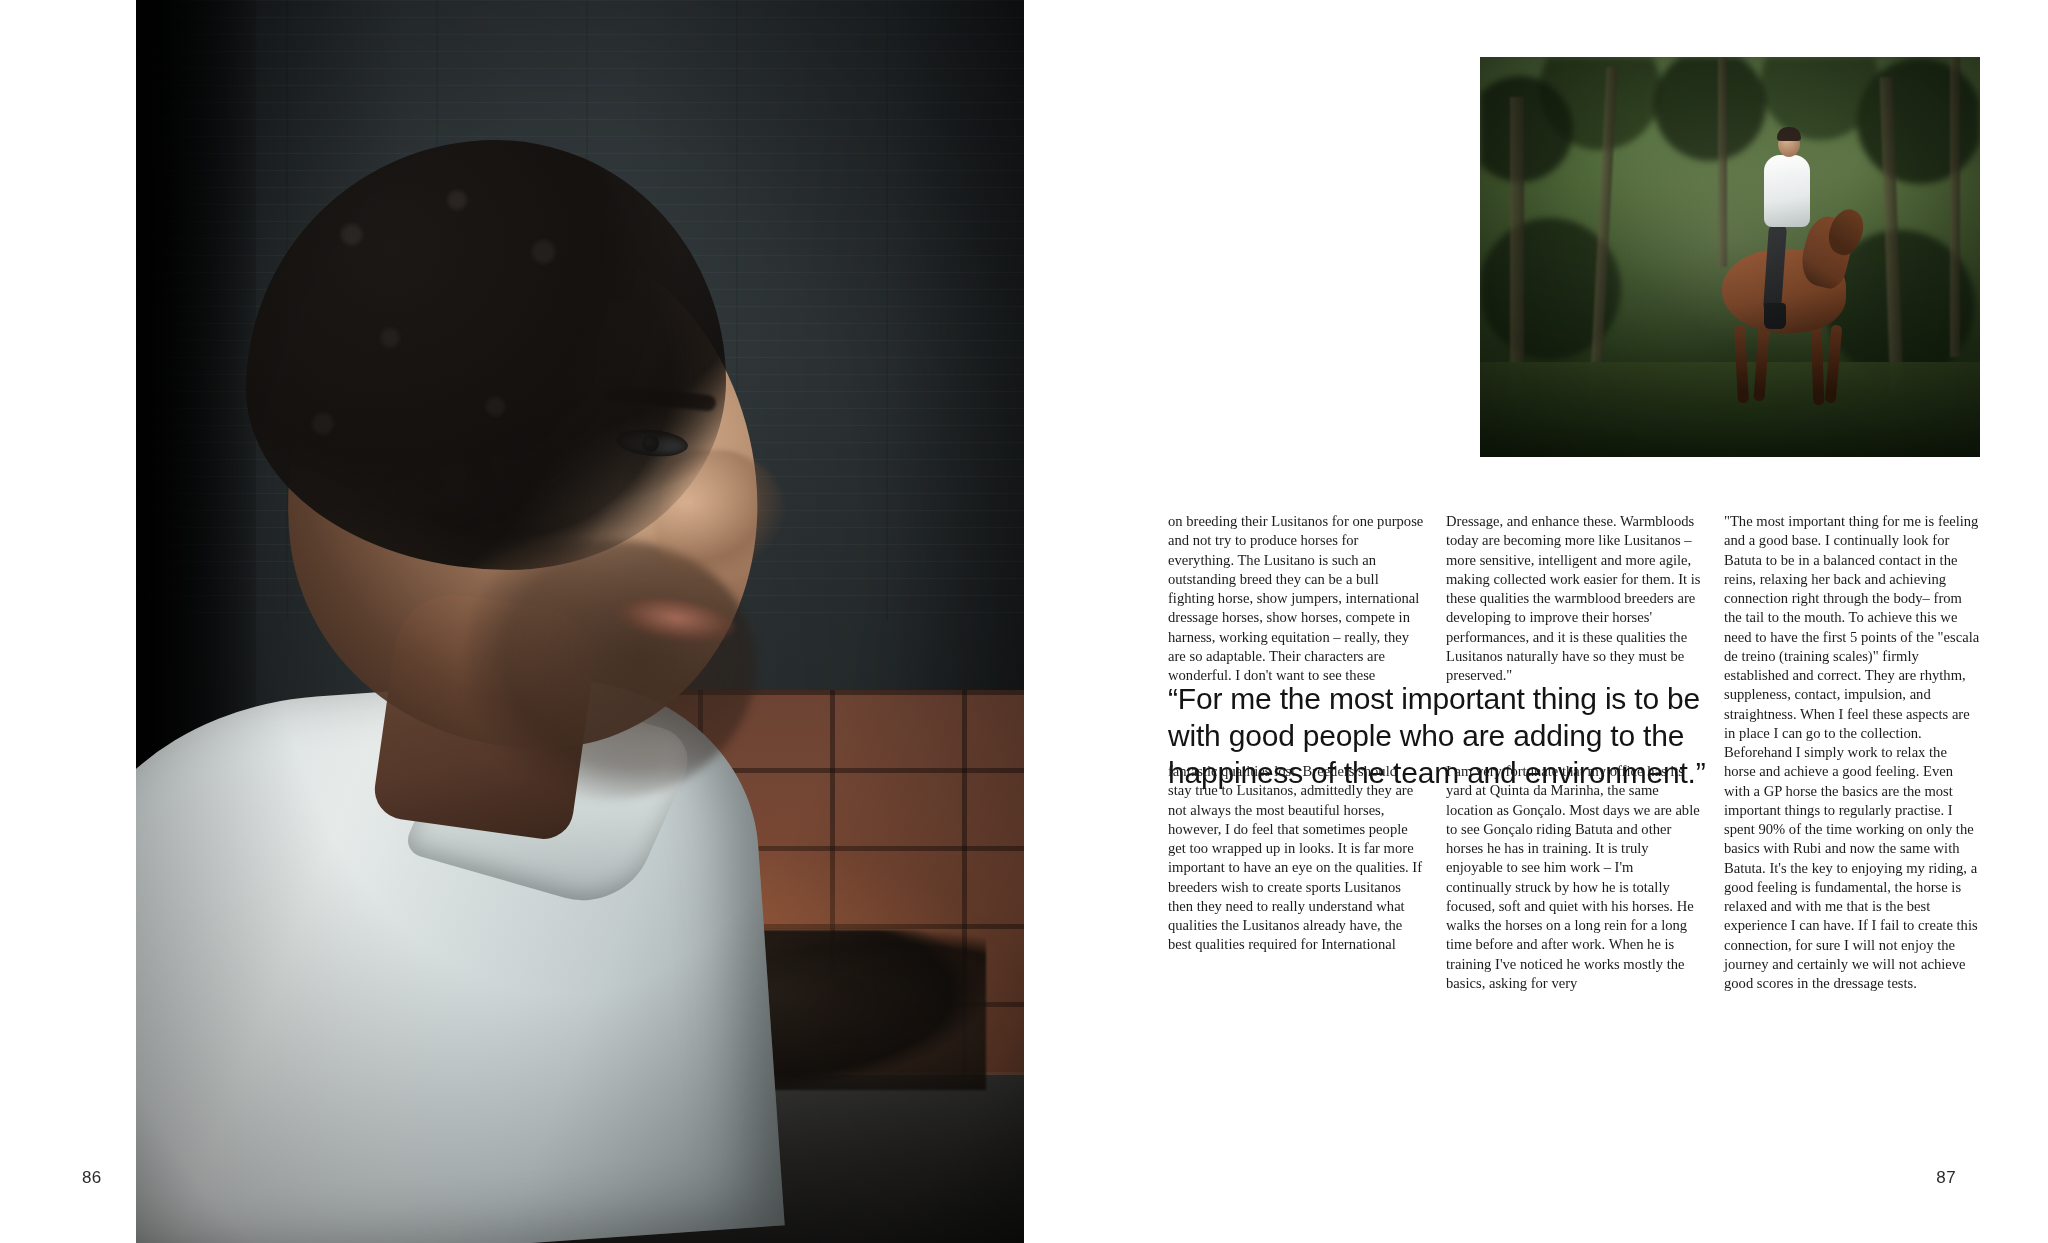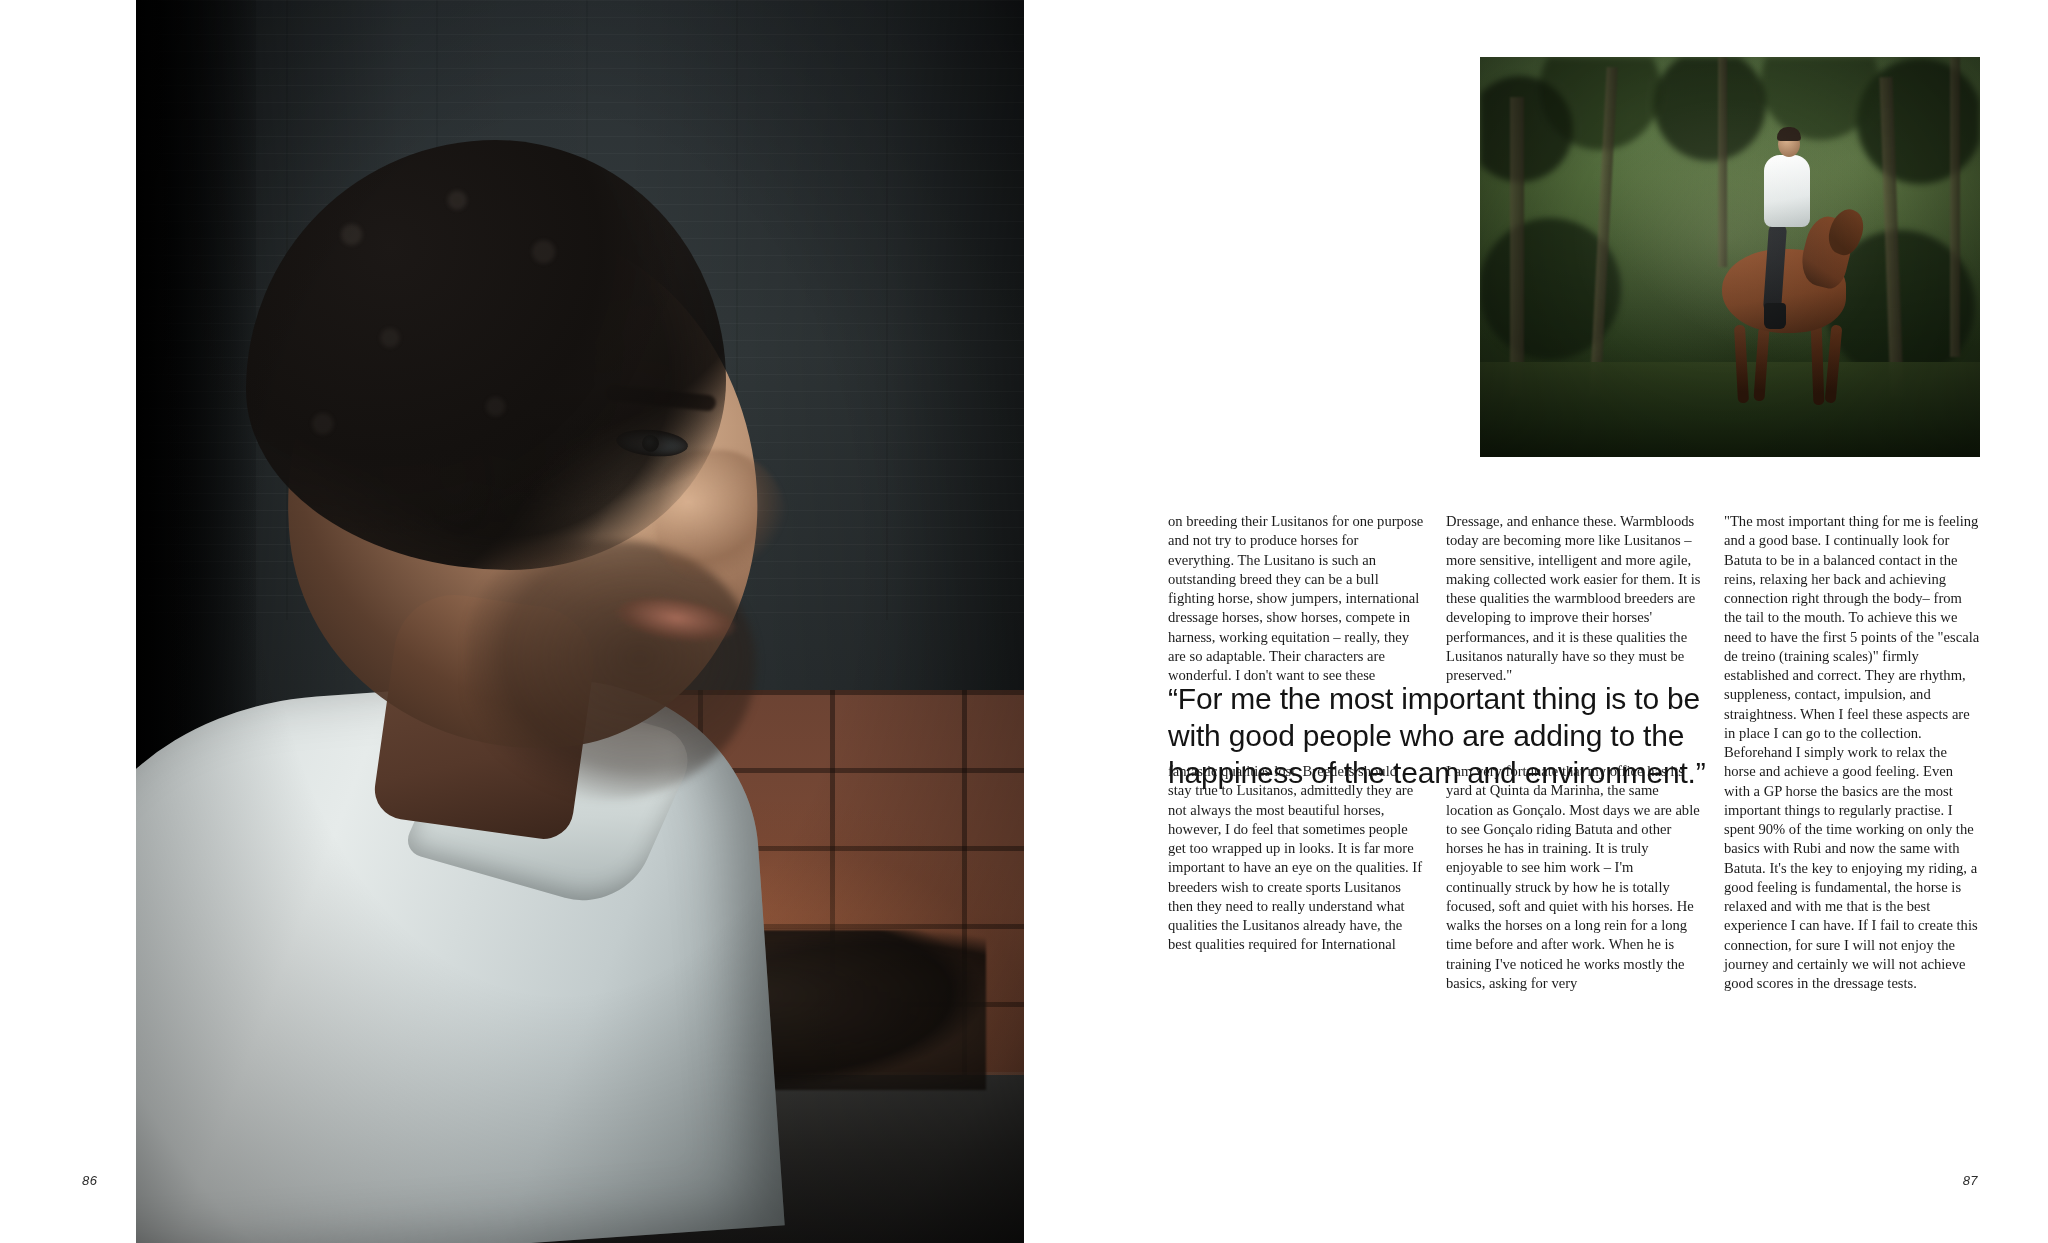--- a/index.html
+++ b/index.html
@@ -260,27 +260,26 @@
   .photo-vignette {
     position: absolute;
     inset: 0;
     background: radial-gradient(ellipse at 48% 45%, rgba(0,0,0,0) 45%, rgba(0,0,0,0.35) 85%, rgba(0,0,0,0.6) 100%);
     pointer-events: none;
   }
 
   .folio {
     position: absolute;
     font-family: "Liberation Sans", sans-serif;
-    font-size: 13px;
+    font-size: 17px;
     color: #2b2b2b;
     letter-spacing: 0.4px;
-    font-style: italic;
   }
   .folio-left { left: 82px; bottom: 55px; }
-  .folio-right { right: 70px; bottom: 55px; }
+  .folio-right { right: 92px; bottom: 55px; }
 
   
   .page-right {
     position: relative;
     width: 1024px;
     height: 1243px;
     background: #ffffff;
     flex: 0 0 1024px;
   }
 

